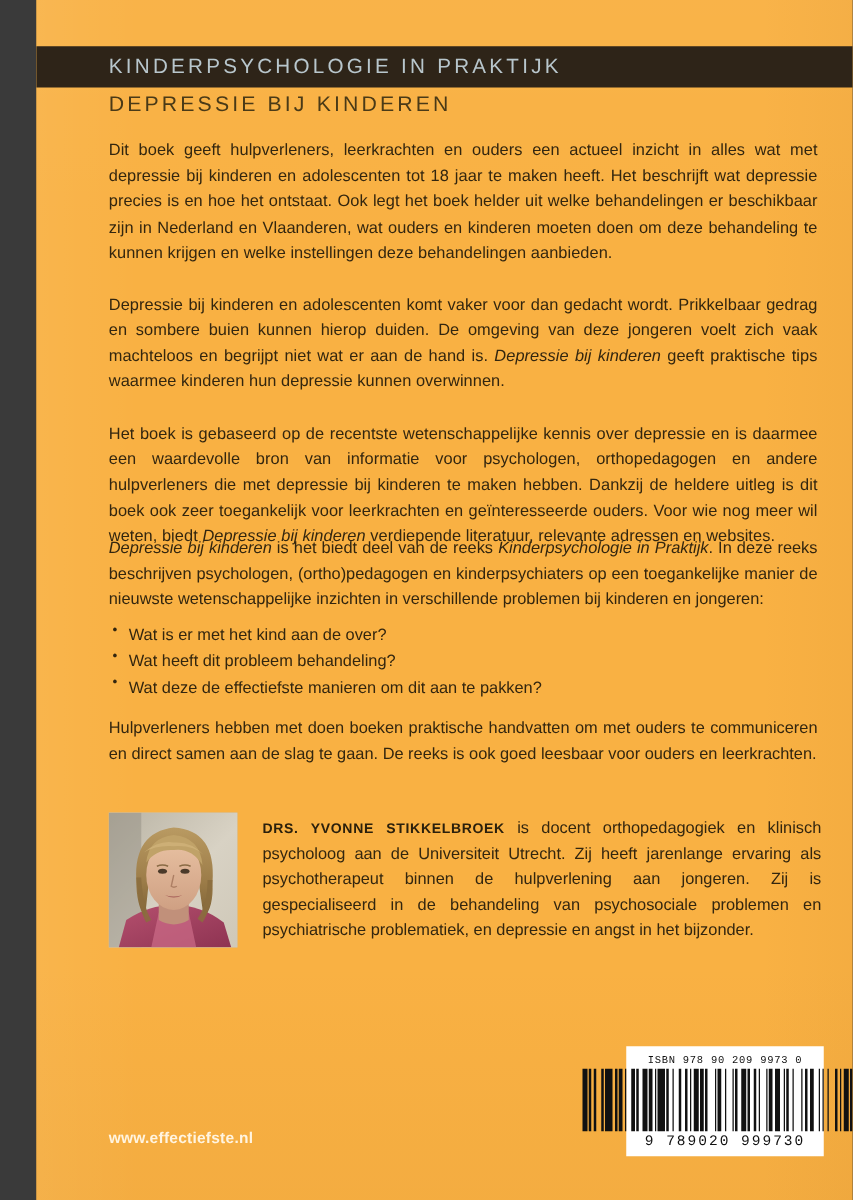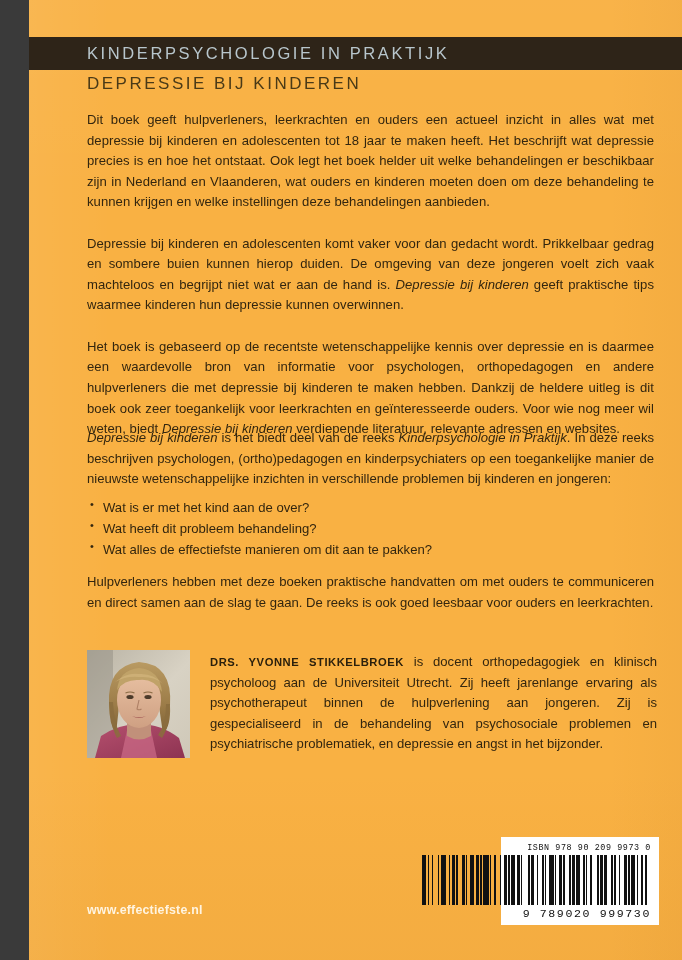--- a/index.html
+++ b/index.html
@@ -181,21 +181,21 @@
     position: absolute;
     left: 472px;
     top: 837px;
     width: 158px;
     height: 88px;
     background: #ffffff;
     box-sizing: border-box;
     padding: 6px 8px 5px 8px;
     display: flex;
     flex-direction: column;
-    align-items: flex-end;
+    align-items: center;
     justify-content: space-between;
   }
   .isbn-text {
     font-family: "Liberation Mono", monospace;
     font-size: 8.4px;
     letter-spacing: 0.6px;
     color: #111;
     white-space: nowrap;
   }
   .barcode {
@@ -234,25 +234,25 @@
     <p>Dit boek geeft hulpverleners, leerkrachten en ouders een actueel inzicht in alles wat met depressie bij kinderen en adolescenten tot 18 jaar te maken heeft. Het beschrijft wat depressie precies is en hoe het ontstaat. Ook legt het boek helder uit welke behandelingen er beschikbaar zijn in Nederland en Vlaanderen, wat ouders en kinderen moeten doen om deze behandeling te kunnen krijgen en welke instellingen deze behandelingen aanbieden.</p>
     <p><span>Depressie bij kinderen en adolescenten komt vaker voor dan gedacht wordt. Prikkelbaar gedrag en sombere buien kunnen hierop duiden. De omgeving van deze jongeren voelt zich vaak machteloos en begrijpt niet wat er aan de hand is. </span><span class="it">Depressie bij kinderen</span><span> geeft praktische tips waarmee kinderen hun depressie kunnen overwinnen.</span></p>
     <p><span>Het boek is gebaseerd op de recentste wetenschappelijke kennis over depressie en is daarmee een waardevolle bron van informatie voor psychologen, orthopedagogen en andere hulpverleners die met depressie bij kinderen te maken hebben. Dankzij de heldere uitleg is dit boek ook zeer toegankelijk voor leerkrachten en geïnteresseerde ouders. Voor wie nog meer wil weten, biedt </span><span class="it">Depressie bij kinderen</span><span> verdiepende literatuur, relevante adressen en websites.</span></p>
   </div>
 
   <div class="series-section">
     <p class="series-body"><span class="it">Depressie bij kinderen</span><span> is het biedt deel van de reeks </span><span class="it">Kinderpsychologie in Praktijk</span><span>. In deze reeks beschrijven psychologen, (ortho)pedagogen en kinderpsychiaters op een toegankelijke manier de nieuwste wetenschappelijke inzichten in verschillende problemen bij kinderen en jongeren:</span></p>
     <ul class="series-list">
       <li>Wat is er met het kind aan de over?</li>
       <li>Wat heeft dit probleem behandeling?</li>
-      <li>Wat alles de effectiefste manieren om dit aan te pakken?</li>
+      <li>Wat deze de effectiefste manieren om dit aan te pakken?</li>
     </ul>
   </div>
 
-  <p class="series-closing">Hulpverleners hebben met deze boeken praktische handvatten om met ouders te communiceren en direct samen aan de slag te gaan. De reeks is ook goed leesbaar voor ouders en leerkrachten.</p>
+  <p class="series-closing">Hulpverleners hebben met doen boeken praktische handvatten om met ouders te communiceren en direct samen aan de slag te gaan. De reeks is ook goed leesbaar voor ouders en leerkrachten.</p>
 
   <div class="author-block">
     <div class="author-photo">
       <svg viewBox="0 0 103 108" preserveAspectRatio="xMidYMid slice">
         <defs>
           <linearGradient id="bgGrad" x1="0" y1="0" x2="1" y2="1">
             <stop offset="0%" stop-color="#b9b3a4"></stop>
             <stop offset="55%" stop-color="#d8d2c4"></stop>
             <stop offset="100%" stop-color="#cfc8b8"></stop>
           </linearGradient>

